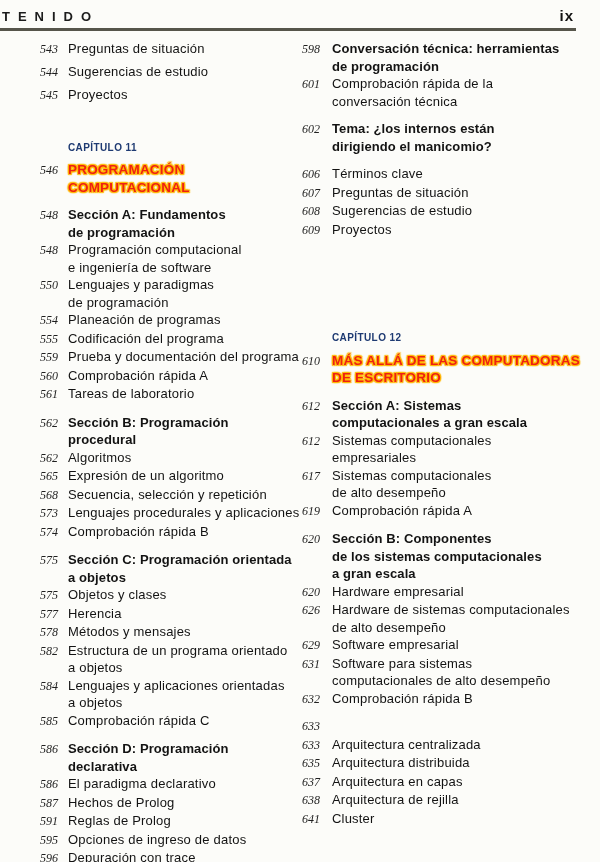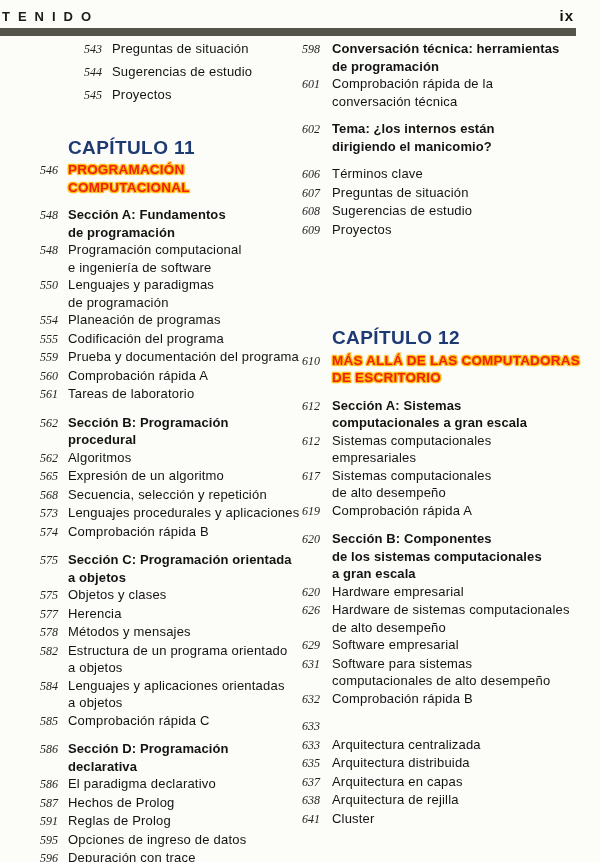--- a/index.html
+++ b/index.html
@@ -2,40 +2,40 @@
 <html><head>
 <meta charset="utf-8">
 <style>
   html,body{margin:0;padding:0;}
   body{width:600px;height:862px;overflow:hidden;background:#f4f4f0;}
   .page{position:relative;width:600px;height:862px;background:#fcfcf9;overflow:hidden;
         font-family:"Liberation Sans",sans-serif;color:#141414;}
   
   .header{position:absolute;top:0;left:0;width:576px;display:flex;
           justify-content:space-between;align-items:flex-end;
-          border-bottom:8px solid #4d7c0f;padding:7px 0 4px 0;}
+          border-bottom:3px solid #4d7c0f;padding:7px 0 4px 0;}
   .header .running-title{font-weight:bold;font-size:13px;letter-spacing:8px;margin-left:2px;color:#1c1c1c;}
   .header .folio{font-weight:bold;font-size:15px;color:#111;margin-right:2px;letter-spacing:1px;}
   
   .column{position:absolute;top:40px;}
   #col-left{left:0;width:300px;}
   #col-right{left:300px;width:300px;}
   .group{margin-top:10px;}
   .column .group:first-child{margin-top:0;}
   .group.kind-chapter{margin-top:34px;}
   .group.kind-chapter.spacing-wide{margin-top:90px;}
   .row{display:flex;align-items:baseline;line-height:17.5px;}
-  .spacing-loose .row{margin-bottom:4.5px;margin-left:44px;}
+  .spacing-loose .row{margin-bottom:4.5px;}
   .num{flex:none;text-align:right;font-family:"Liberation Serif",serif;
        font-style:italic;font-size:12px;color:#1f1f1f;}
   #col-left .num{width:58px;}
   #col-right .num{width:22px;text-align:center;}
   .txt{margin-left:10px;white-space:pre-line;font-size:13px;letter-spacing:.2px;color:#131313;}
   .style-section .txt{font-weight:bold;letter-spacing:.1px;}
-  .style-chapter-label .txt{font-weight:bold;font-size:19px;letter-spacing:.4px;}
+  .style-chapter-label .txt{font-weight:bold;font-size:10px;letter-spacing:.4px;}
   .style-chapter-title{margin-top:5px;}
   .style-chapter-title .txt{font-weight:bold;font-size:13.5px;letter-spacing:.2px;
       text-shadow:0 0 2px #ffc800,0 0 2px #ffc800,
                   1px 1px 1px #ffaf00,-1px -1px 1px #ffaf00,
                   1px -1px 1px #ffaf00,-1px 1px 1px #ffaf00;}
 </style>
 <style>.style-chapter-label .txt{color:#1e3a72;}.style-chapter-title .txt{color:#ee2012;}.header{border-bottom-color:#56554b;}</style></head>
 <body>
 
 <div class="page">

